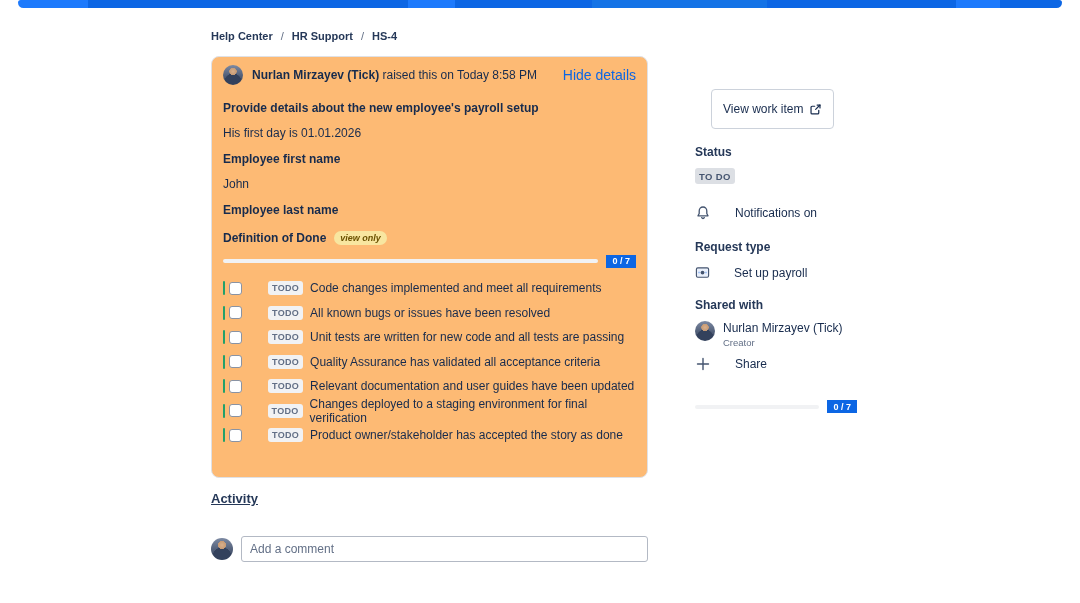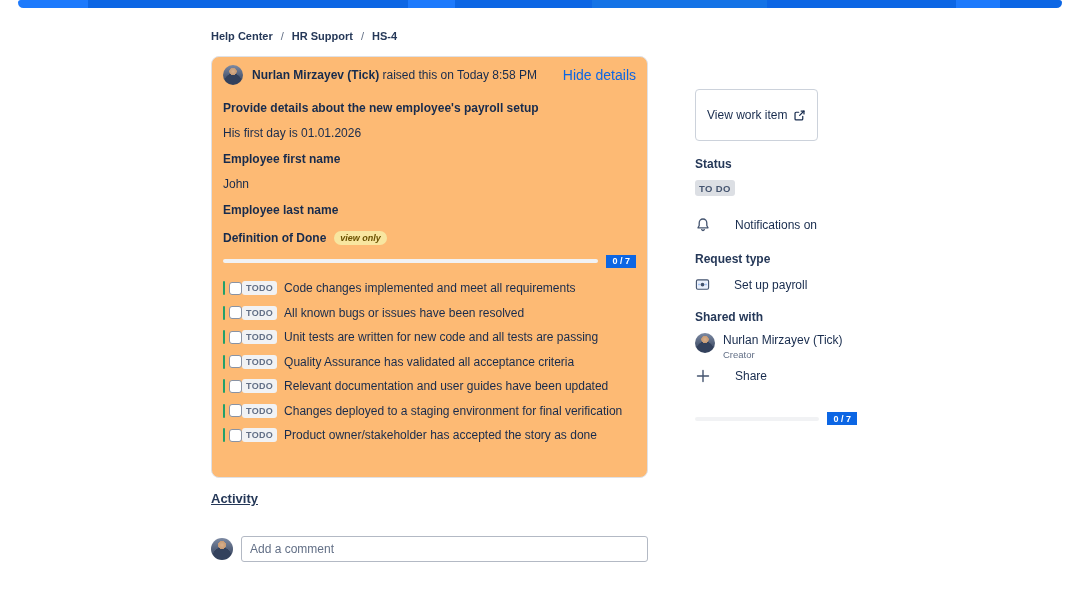--- a/index.html
+++ b/index.html
@@ -52,37 +52,37 @@
   .progress-row { display:flex; align-items:center; margin-top:10px; }
   .progress-track { flex:1; height:4px; border-radius:2px; background:#F1F2F4; }
   .progress-pill { margin-left:8px; background:#0C66E4; color:#fff; font-size:9px;
     font-weight:bold; padding:1.5px 6px; border-radius:0; white-space:nowrap; }
 
   .checklist { margin-top:8px; }
   .check-row { display:flex; align-items:center; height:24.5px; }
   .row-bar { width:2px; height:14px; background:#22A06B; border-radius:1px; }
   .checkbox { width:13px; height:13px; border:1px solid #8993A4; border-radius:3px;
     background:#fff; margin-left:4px; }
-  .todo-badge { margin-left:0; background:#F1F2F4; color:#626F86; font-size:9px;
+  .todo-badge { margin-left:26px; background:#F1F2F4; color:#626F86; font-size:9px;
     font-weight:bold; letter-spacing:.3px; padding:2px 4px; border-radius:3px; }
   .check-text { margin-left:7px; font-size:12px; color:#172B4D; }
 
   .activity-title { margin-top:13px; font-size:13px; font-weight:bold; color:#253858;text-decoration:underline; }
   .comment-row { margin-top:30px; display:flex; align-items:center; }
   .comment-row .avatar { width:22px; height:22px; }
   .comment-input { margin-left:8px; flex:1; height:26px; border:1px solid #B3B9C4;
     border-radius:3px; font-size:12px; color:#172B4D; padding:0 8px;
     font-family:"Liberation Sans", sans-serif; }
   .comment-input::placeholder { color:#626F86; opacity:1; }
 
   
   .sidebar { position:absolute; left:695px; top:89px; width:162px; font-size:12px; }
   .view-btn { display:inline-flex; align-items:center; gap:6px; border:1px solid #CCD2DB;
-    background:#fff; border-radius:4px; padding:18px 11px; font-size:12px; color:#172B4D;
-    cursor:pointer; font-family:"Liberation Sans", sans-serif; }
+    background:#fff; border-radius:4px; padding:12px 11px; font-size:12px; color:#172B4D;
+    cursor:pointer; font-family:"Liberation Sans", sans-serif;margin-left:16px; }
   .side-h { font-weight:bold; color:#253858; font-size:12px; }
   .status-h { margin-top:16px; }
   .todo-status { display:inline-block; margin-top:9px; background:#DCDFE4; color:#44546F;
     font-size:9.5px; font-weight:bold; letter-spacing:.4px; padding:2.5px 4px;
     border-radius:3px; }
   .icon-row { display:flex; align-items:center; gap:24px; color:#172B4D; }
   .notif-row { margin-top:21px; }
   .reqtype-h { margin-top:19px; }
   .reqtype-row { margin-top:11px; }
   .shared-h { margin-top:18px; }

